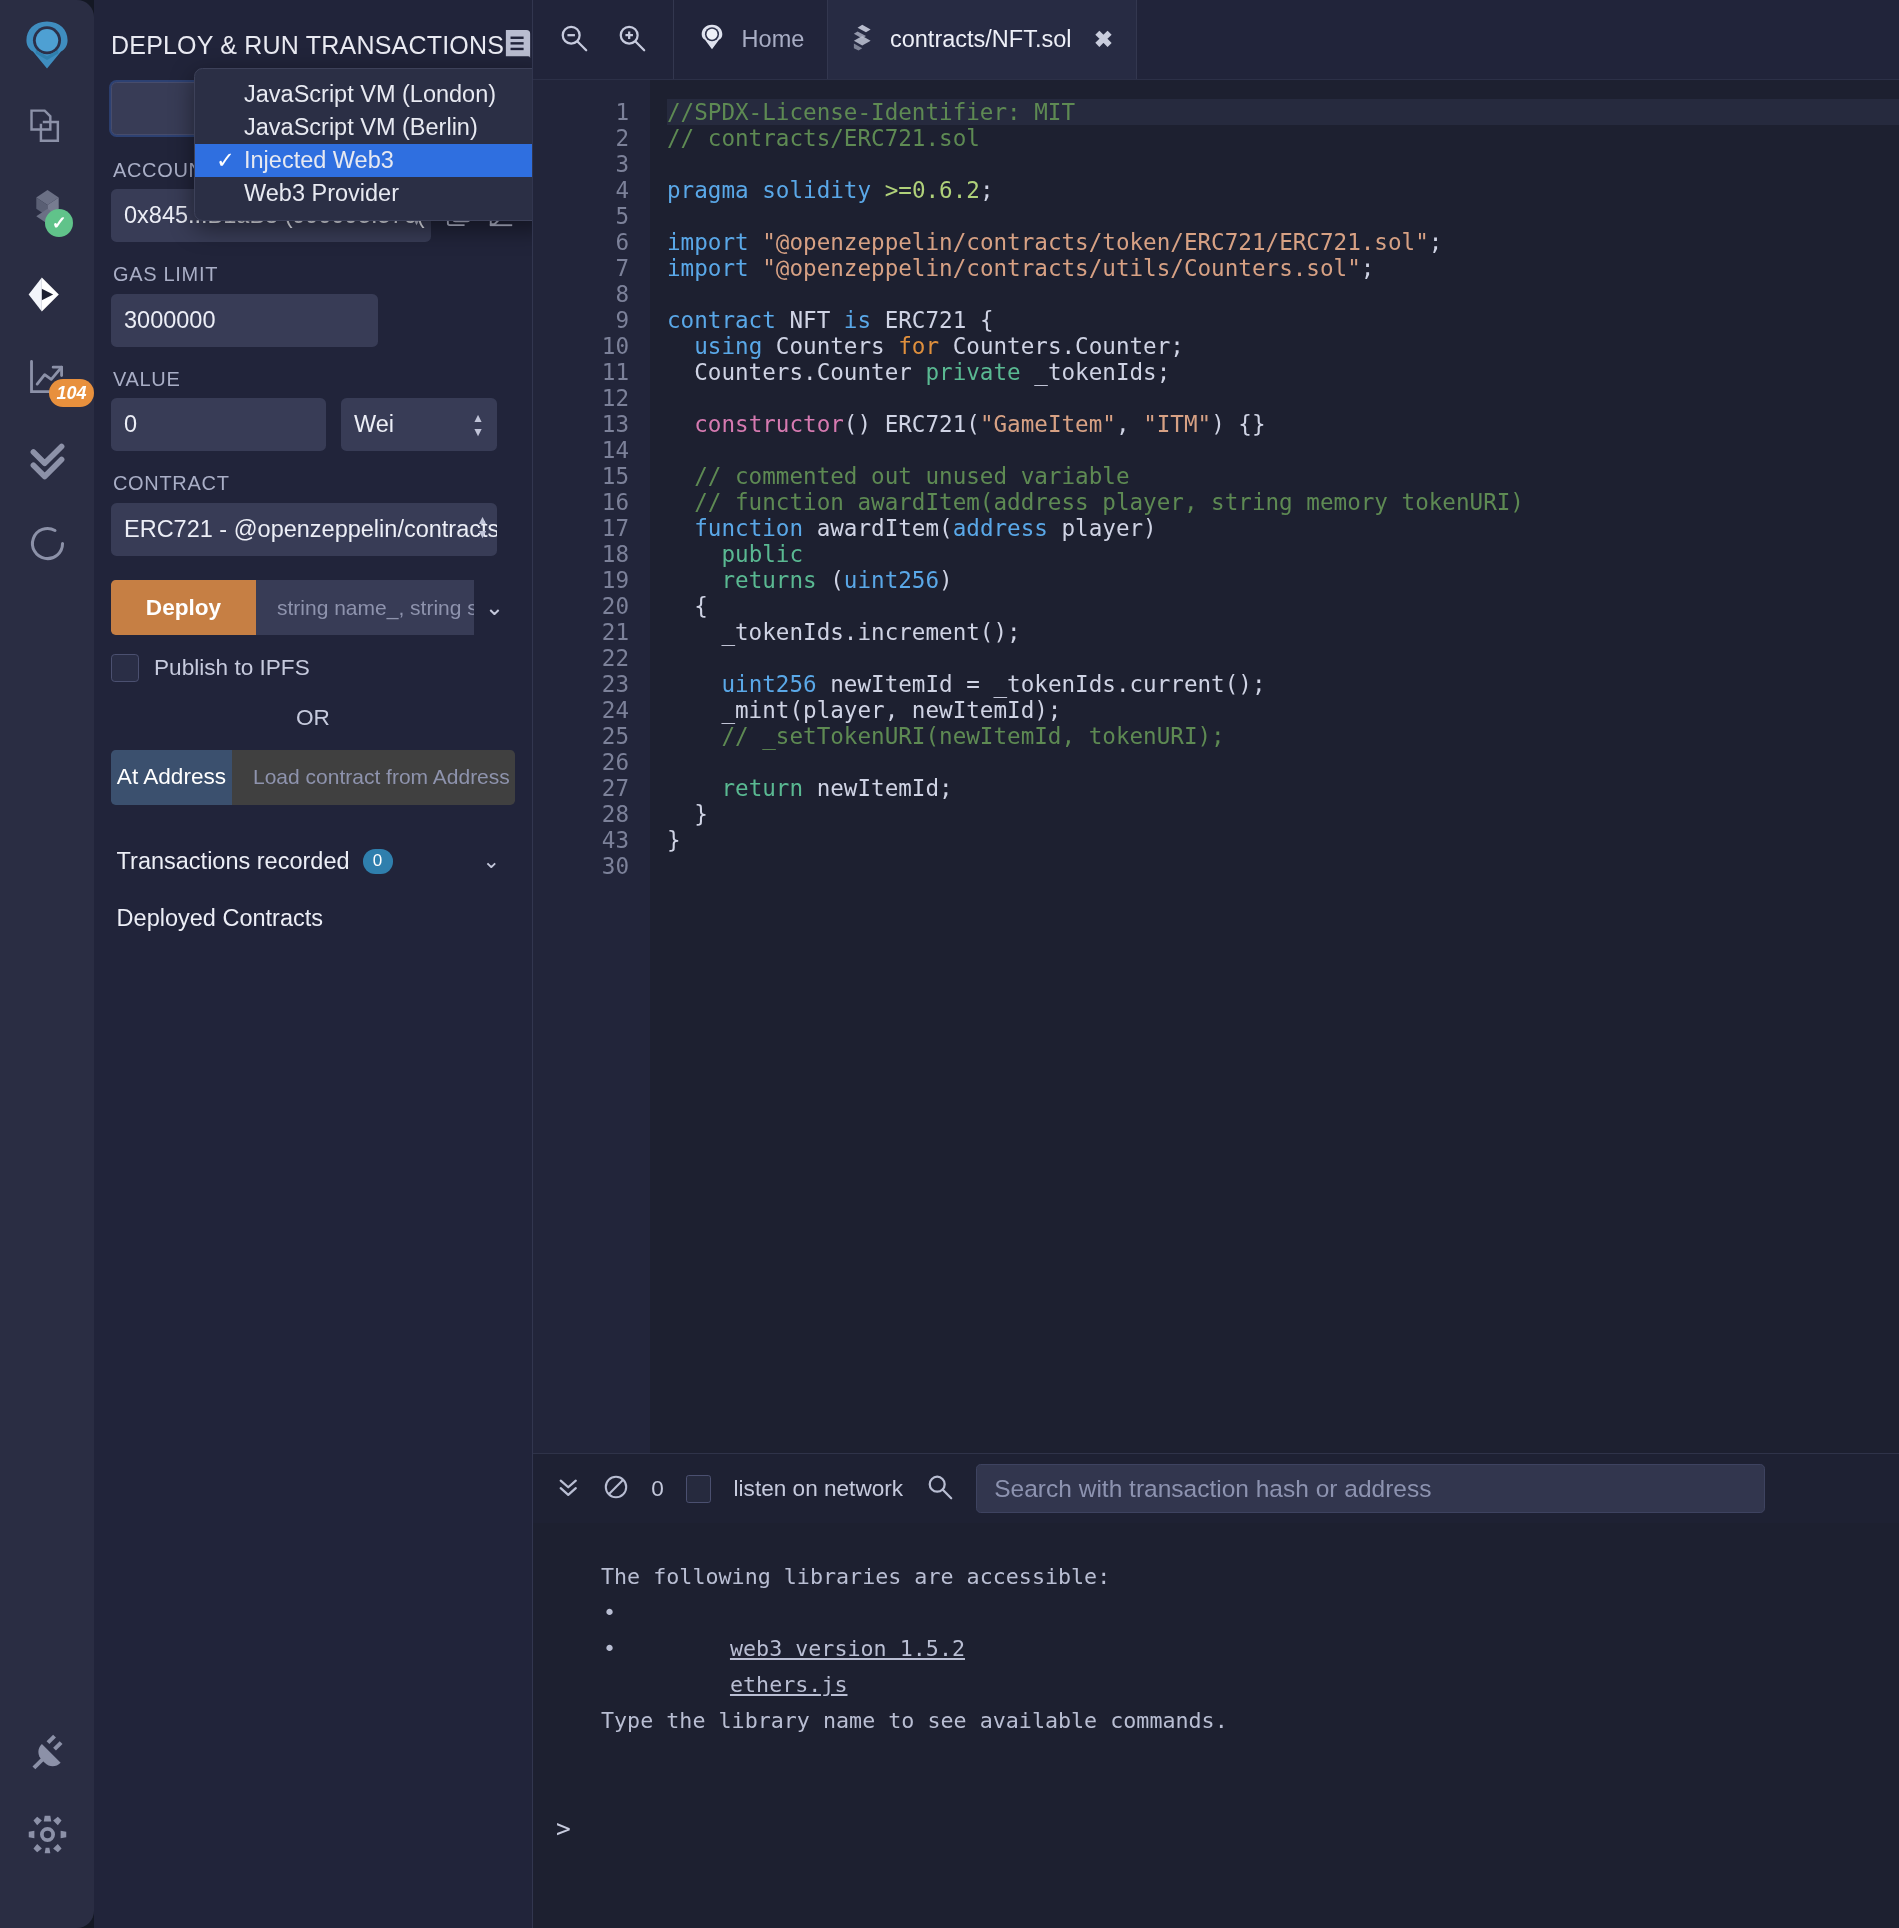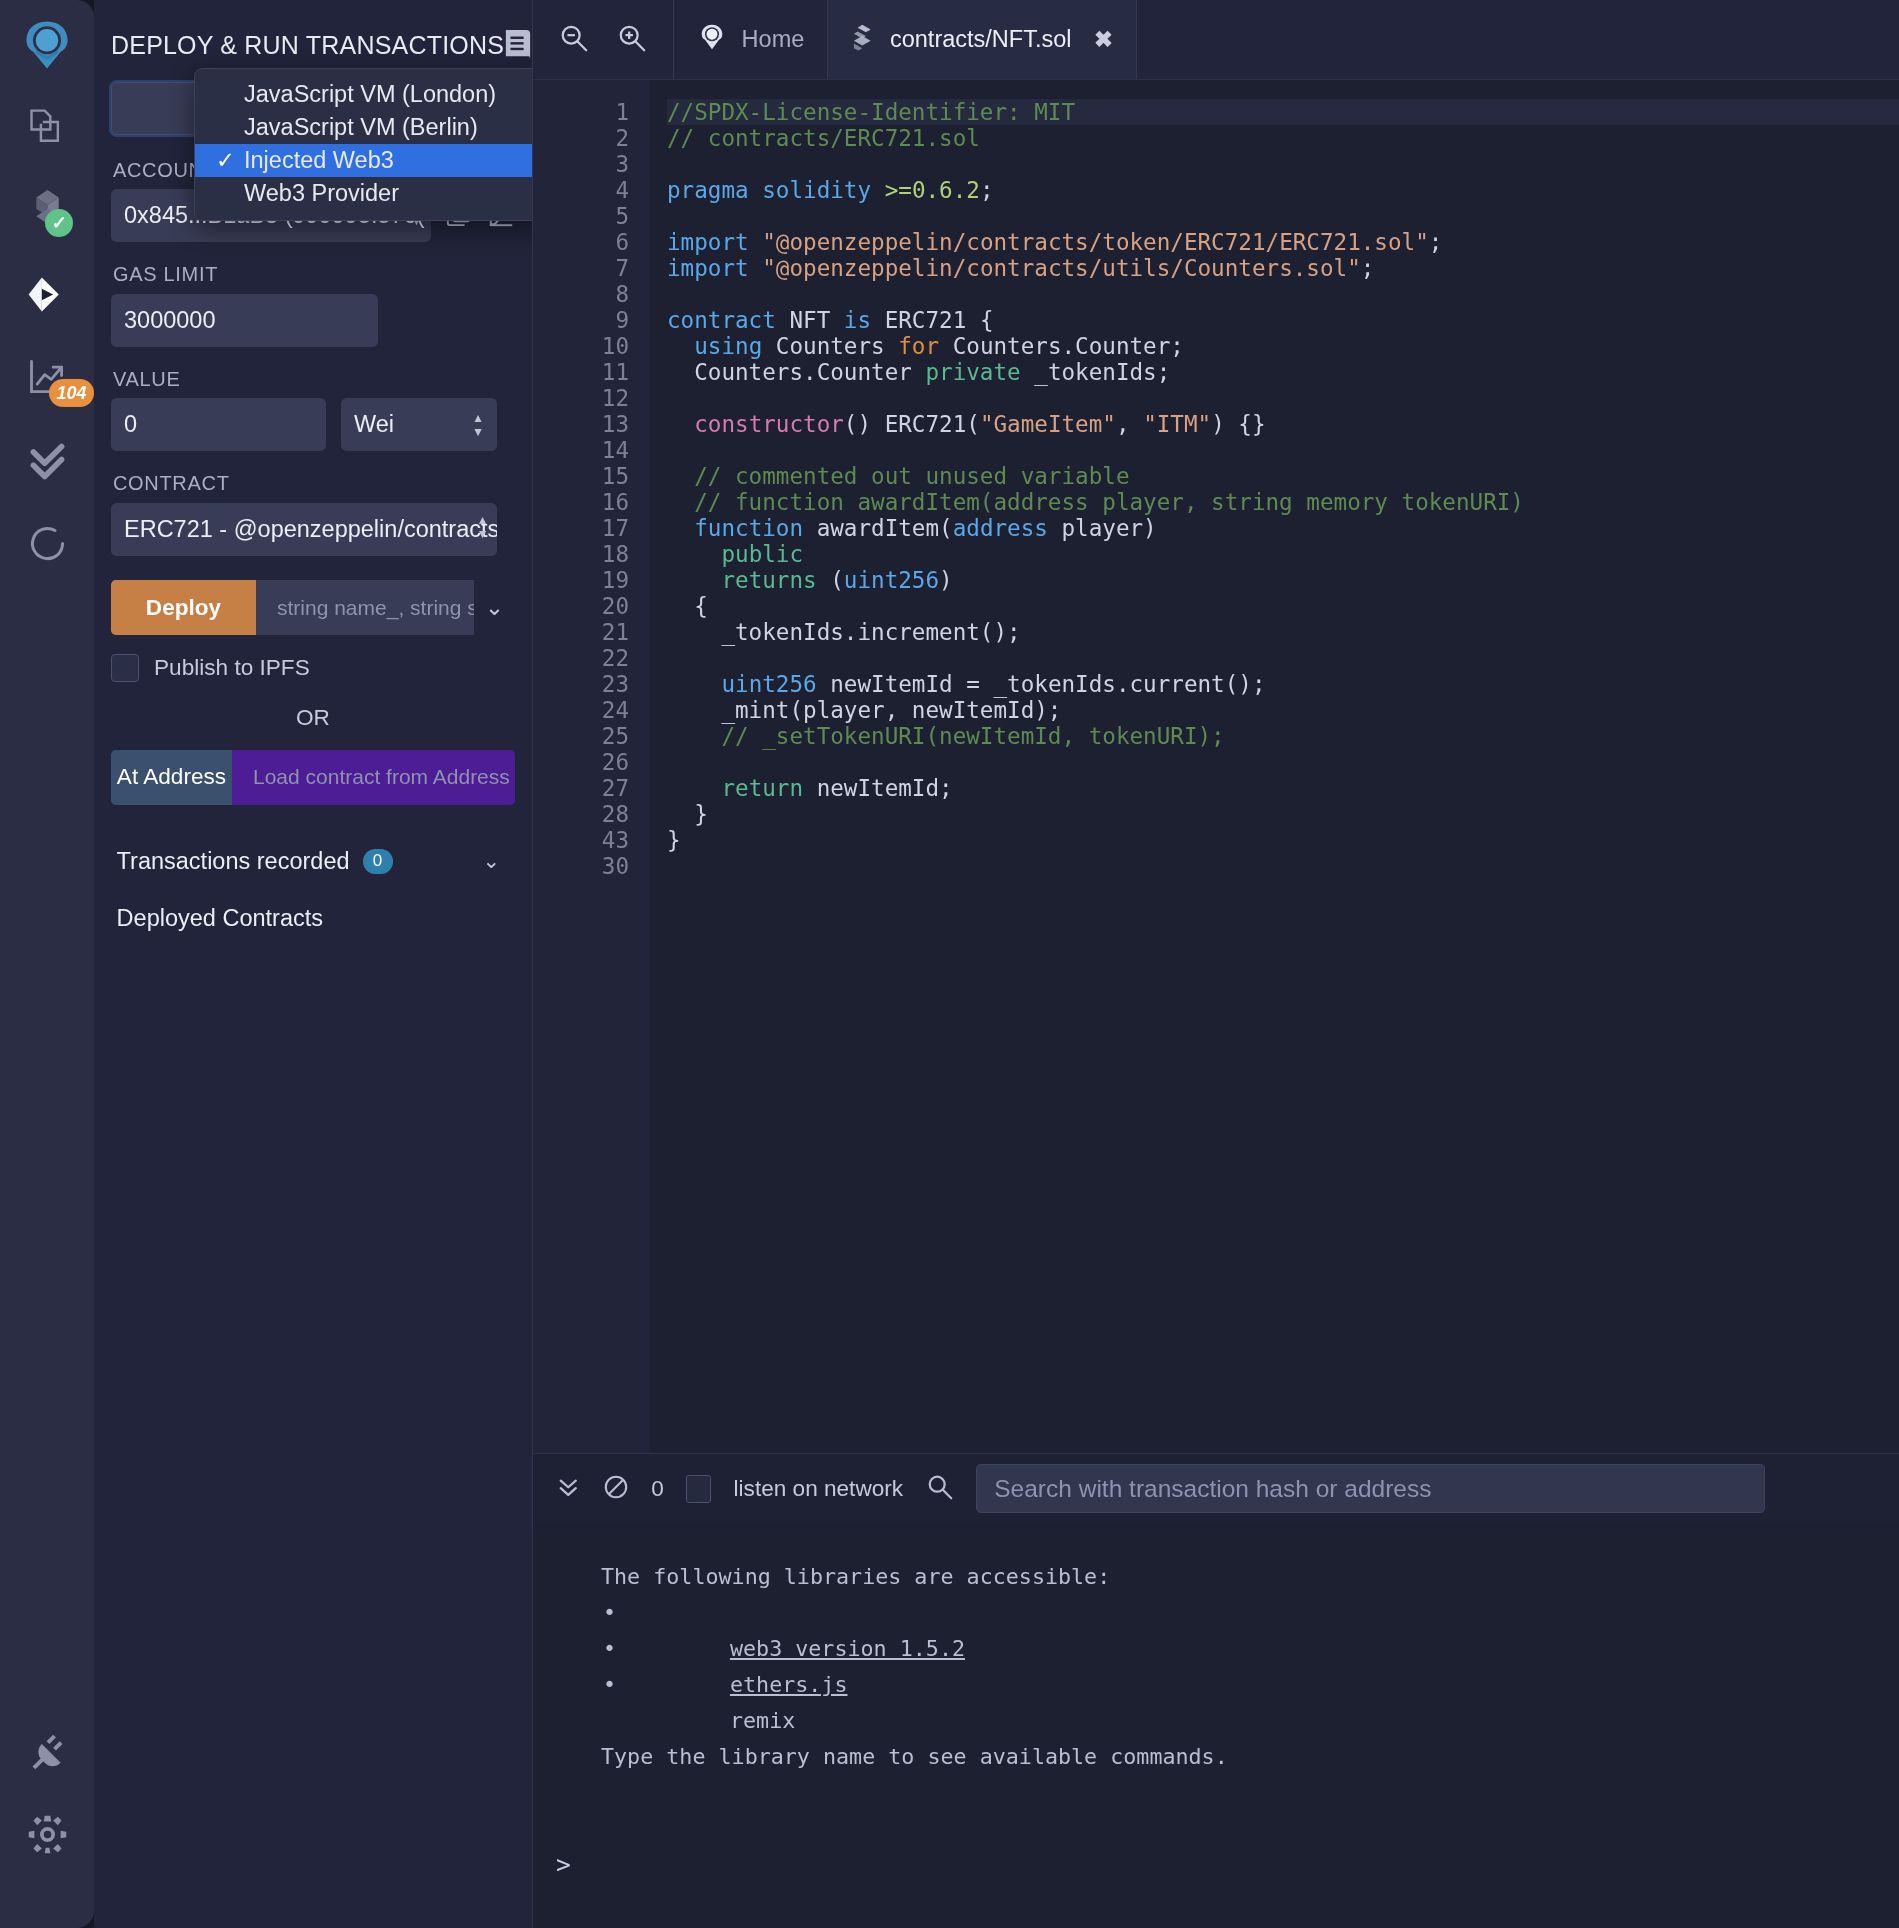--- a/index.html
+++ b/index.html
@@ -132,21 +132,21 @@
 
   .or-text { text-align: center; color: #c6cadd; font-size: 22.6px; margin-top: 22.6px; }
 
   .ataddr-row { display: flex; margin-top: 19px; height: 55px; }
   .btn-ataddr {
     background: #3b506e; color: #ffffff; font-size: 22.6px;
     width: 121px; display: flex; align-items: center; justify-content: center;
     border-radius: 4.7px 0 0 4.7px; cursor: pointer;
   }
   .ataddr-input {
-    background: #4c1d95; flex: 1; display: flex; align-items: center;
+    background: #404040; flex: 1; display: flex; align-items: center;
     padding-left: 21px; color: #8e93ad; font-size: 21px; border-radius: 0 4.7px 4.7px 0;
   }
 
   .txrec-row { display: flex; align-items: center; margin-top: 43px; padding-left: 5.6px;}
   .txrec-label { color: #eceef6; font-size: 23.5px; }
   .pill {
     background: #2f7fad; color: #fff; font-size: 17px; border-radius: 12.2px;
     min-width: 30px; height: 25.4px; display: inline-flex; align-items: center; justify-content: center;
     margin-left: 13px; padding: 0 7.5px;
   }
@@ -537,23 +537,20 @@
 
     <div class="terminal">
       <div class="tline">&nbsp;</div>
       <div class="tline">The following libraries are accessible:</div>
       <div class="tline bullet">
         <span class="tlink">web3 version 1.5.2</span>
       </div>
       <div class="tline bullet">
         <span class="tlink">ethers.js</span>
       </div>
-      <div class="tline bullet">
-        <span>remix</span>
-      </div>
       <div class="tline">&nbsp;</div>
       <div class="tline">Type the library name to see available commands.</div>
       <div class="tline">&nbsp;</div>
       <div class="tline">&nbsp;</div>
       <div class="tline prompt" style="padding-left:0;margin-left:-45px">&gt;</div>
     </div>
 
   </div>
 </div>
 

